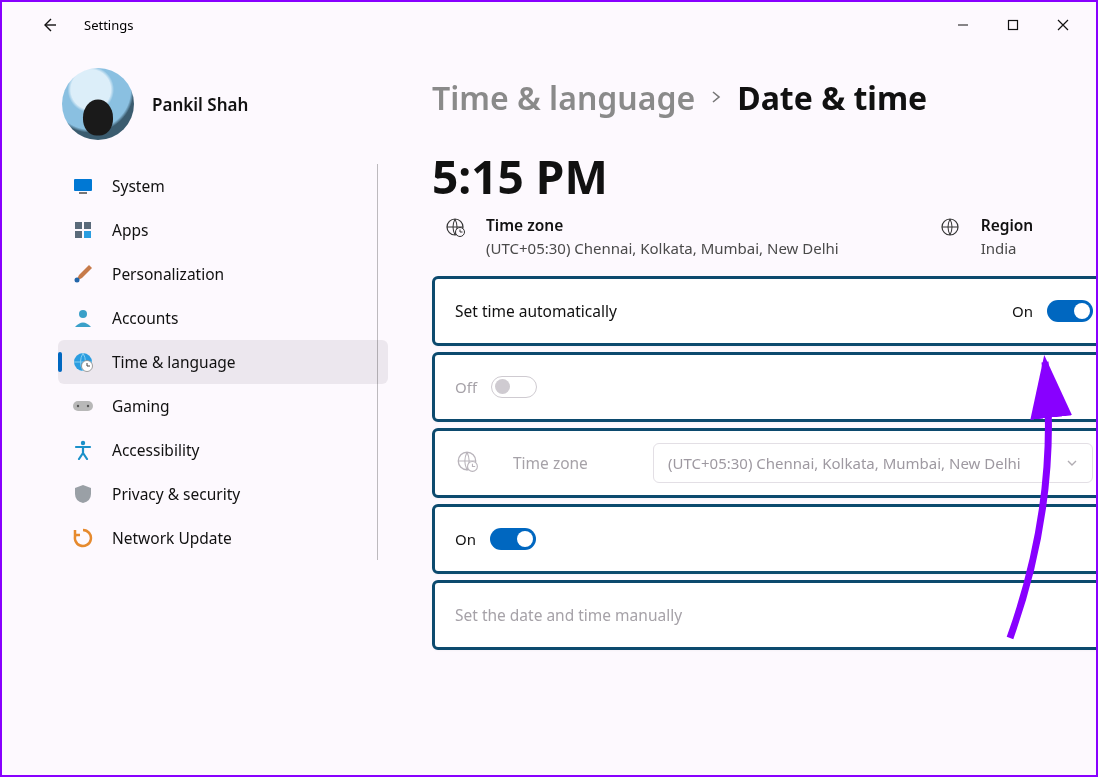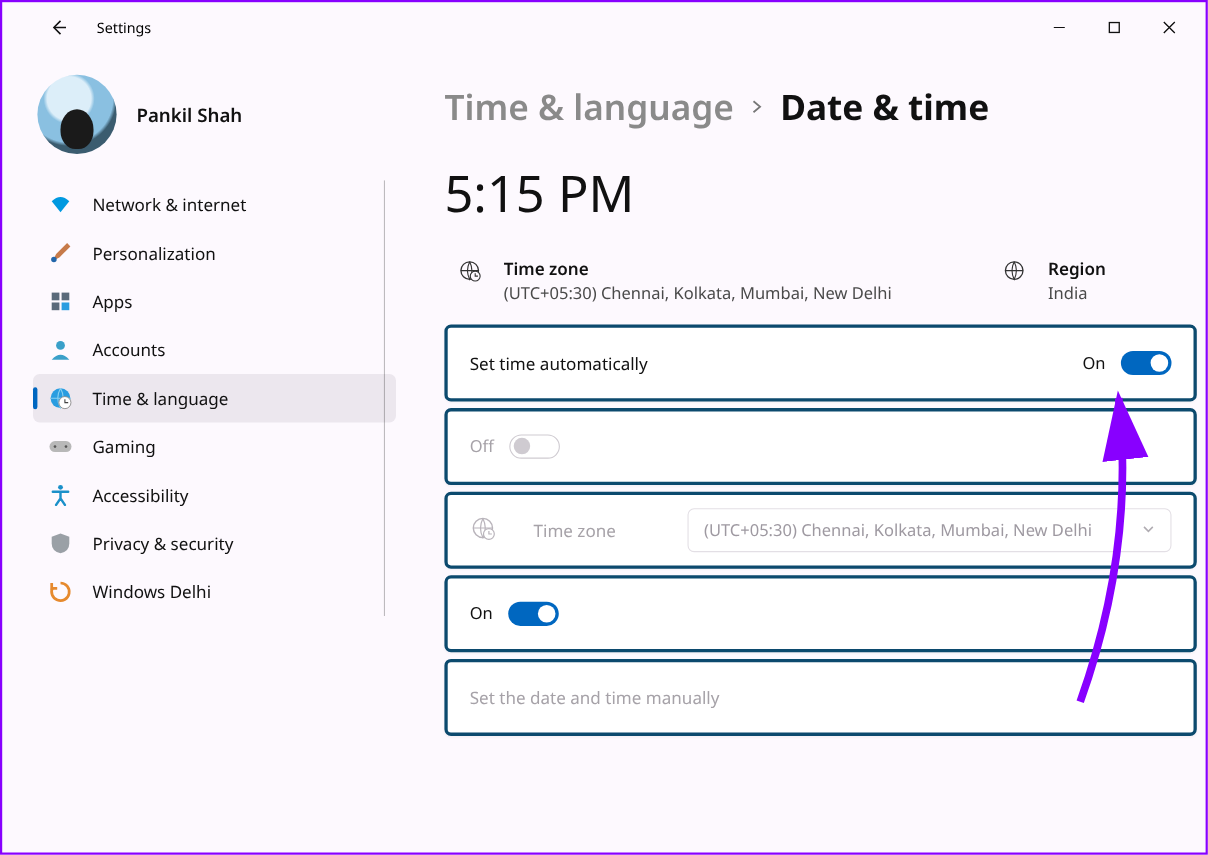--- a/index.html
+++ b/index.html
@@ -10,30 +10,29 @@
     height: 777px;
     overflow: hidden;
     border: 2px solid #8800ff;
     position: relative;
   }
   
   .titlebar {
     height: 46px;
     display: flex;
     align-items: center;
-    padding: 0 8px 0 16px;
-    margin-left: 20px;
+    padding: 0 8px 0 32px;
   }
   .titlebar .back { width: 30px; height: 30px; display:flex; align-items:center; justify-content:center; cursor:pointer;}
   .titlebar .title { margin-left: 20px; font-size: 13px; color:#000;}
   .titlebar .winctrls { margin-left: auto; display:flex; }
   .winbtn { width: 50px; height: 34px; display:flex; align-items:center; justify-content:center; cursor:pointer; color:#111;}
   
   .layout { display:flex; height: calc(100% - 46px);}
-  .sidebar { width: 370px; padding: 14px 12px 0 28px; position:relative;}
+  .sidebar { width: 370px; padding: 14px 12px 0 28px; position:relative;margin-left:28px;}
   .main { flex:1; padding: 28px 0 0 32px; overflow:hidden; position:relative;}
   
   .profile { display:flex; align-items:center; gap:18px; margin: 6px 0 24px 4px;}
   .avatar {
     width: 72px; height:72px; border-radius:50%;
     background: radial-gradient(circle at 40% 30%, #dceef9 0 30%, #8ac0e1 35% 60%, #3b5c6f 65% 100%);
     position:relative; overflow:hidden;
   }
   .avatar::after{
     content:""; position:absolute; left:50%; top:48%; transform:translate(-50%,-10%);
@@ -63,21 +62,21 @@
     transform: translateY(0);
   }
   .nav-divider { position:absolute; right: 10px; top: 0; bottom:0; width:1px; background: rgba(0,0,0,0.25);}
   .nav .nicon { width:22px; height:22px; display:flex; align-items:center; justify-content:center;}
   
   .breadcrumb { display:flex; align-items:center; gap:14px; margin-bottom: 26px;}
   .breadcrumb .parent { font-size: 32px; font-weight:600; color:#8a8a8a; cursor:pointer;}
   .breadcrumb .chev { color:#777; }
   .breadcrumb .current { font-size: 32px; font-weight:700; color:#111;}
   
-  .clock { font-size: 46px; font-weight:400; color:#111; margin-bottom: 20px;}
+  .clock { font-size: 46px; font-weight:700; color:#111; margin-bottom: 1px;}
   .datestr { font-size: 15.5px; color:#4a4a4a; margin-bottom: 18px;}
   
   .inforow { display:flex; gap: 80px; padding: 6px 0 18px 12px;}
   .infoitem { display:flex; gap:16px; align-items:flex-start;}
   .infoitem .lbl { font-size:15.5px; font-weight:600; color:#111; margin-bottom:2px;}
   .infoitem .val { font-size:15px; color:#4a4a4a;}
   .infoitem .iicn { width:26px; height:26px; color:#333; margin-top:2px;}
   
   .cards { width: 684px; display:flex; flex-direction:column; gap:6px;}
   .card {
@@ -154,44 +153,46 @@
     <div class="profile">
       <div class="avatar"></div>
       <div class="username">Pankil Shah</div>
     </div>
     <ul class="nav">
       <div class="nav-divider"></div>
 
       <li>
         <span class="nicon">
             <svg width="20" height="20" viewBox="0 0 20 20">
-              <path d="M10 17 L2 7 Q10 -1 18 7 Z" fill="#0099e0"></path>
-            </svg>
-          </span>
-        <span>Network &amp; internet</span>
-      </li>
-      <li>
-        <span class="nicon">
-            <svg width="20" height="20" viewBox="0 0 20 20">
-              <path d="M3 17 L6 11 L16 1 L19 4 L9 14 Z" fill="#c77b4a"></path>
-              <circle cx="4" cy="16" r="2.5" fill="#2266aa"></circle>
-            </svg>
-          </span>
-        <span>Personalization</span>
+              <rect x="1" y="3" width="18" height="12" rx="1" fill="#0078d4"></rect>
+              <rect x="1" y="3" width="18" height="12" rx="1" fill="url(#g1)"></rect>
+              <rect x="6" y="16" width="8" height="2" fill="#777"></rect>
+            </svg>
+          </span>
+        <span>System</span>
       </li>
       <li>
         <span class="nicon">
             <svg width="20" height="20" viewBox="0 0 20 20">
               <rect x="2" y="2" width="7" height="7" fill="#5a6a7a"></rect>
               <rect x="11" y="2" width="7" height="7" fill="#5a6a7a"></rect>
               <rect x="2" y="11" width="7" height="7" fill="#5a6a7a"></rect>
               <rect x="11" y="11" width="7" height="7" fill="#2a9de0"></rect>
             </svg>
           </span>
         <span>Apps</span>
+      </li>
+      <li>
+        <span class="nicon">
+            <svg width="20" height="20" viewBox="0 0 20 20">
+              <path d="M3 17 L6 11 L16 1 L19 4 L9 14 Z" fill="#c77b4a"></path>
+              <circle cx="4" cy="16" r="2.5" fill="#2266aa"></circle>
+            </svg>
+          </span>
+        <span>Personalization</span>
       </li>
       <li>
         <span class="nicon">
             <svg width="20" height="20" viewBox="0 0 20 20">
               <circle cx="10" cy="6" r="4" fill="#3aa0c9"></circle>
               <path d="M2 19 Q10 10 18 19 Z" fill="#3aa0c9"></path>
             </svg>
           </span>
         <span>Accounts</span>
       </li>
@@ -233,21 +234,21 @@
           </span>
         <span>Privacy &amp; security</span>
       </li>
       <li>
         <span class="nicon">
             <svg width="20" height="20" viewBox="0 0 20 20">
               <path d="M10 2 A8 8 0 1 1 3 6" stroke="#e68a2e" stroke-width="2.5" fill="none"></path>
               <path d="M2 2 V7 H7" stroke="#e68a2e" stroke-width="2.5" fill="none"></path>
             </svg>
           </span>
-        <span>Windows Delhi</span>
+        <span>Network Update</span>
       </li>
     </ul>
   </aside>
 
   <main class="main">
     <div class="breadcrumb">
       <span class="parent">Time &amp; language</span>
       <span class="chev"><svg width="14" height="14" viewBox="0 0 14 14">
             <path d="M4 2 L10 7 L4 12" stroke="#777" stroke-width="1.6" fill="none"></path>
           </svg></span>

